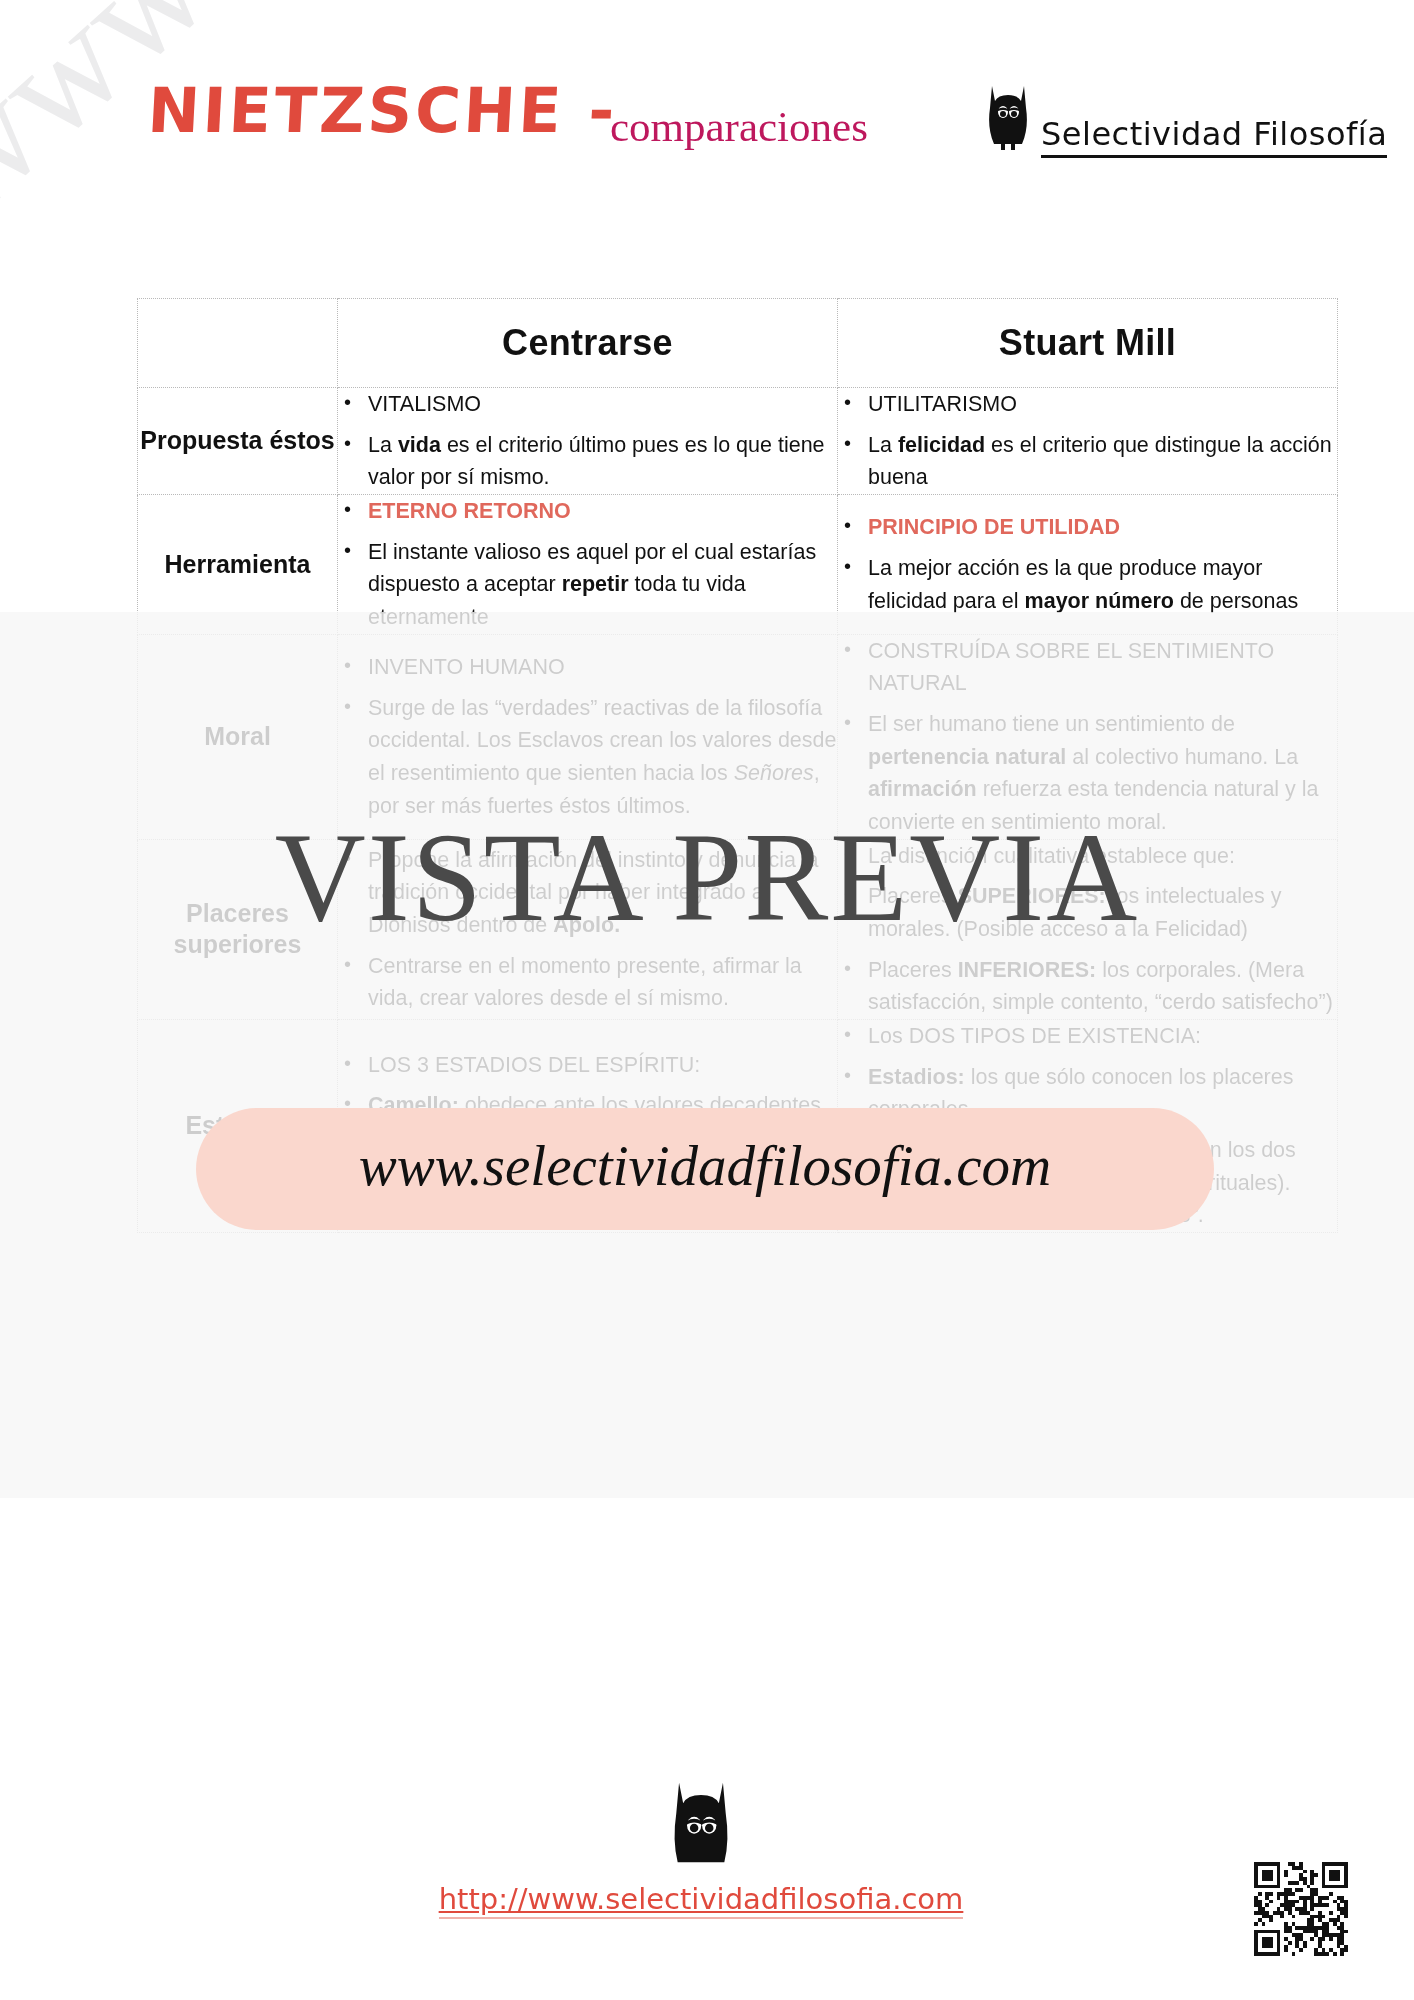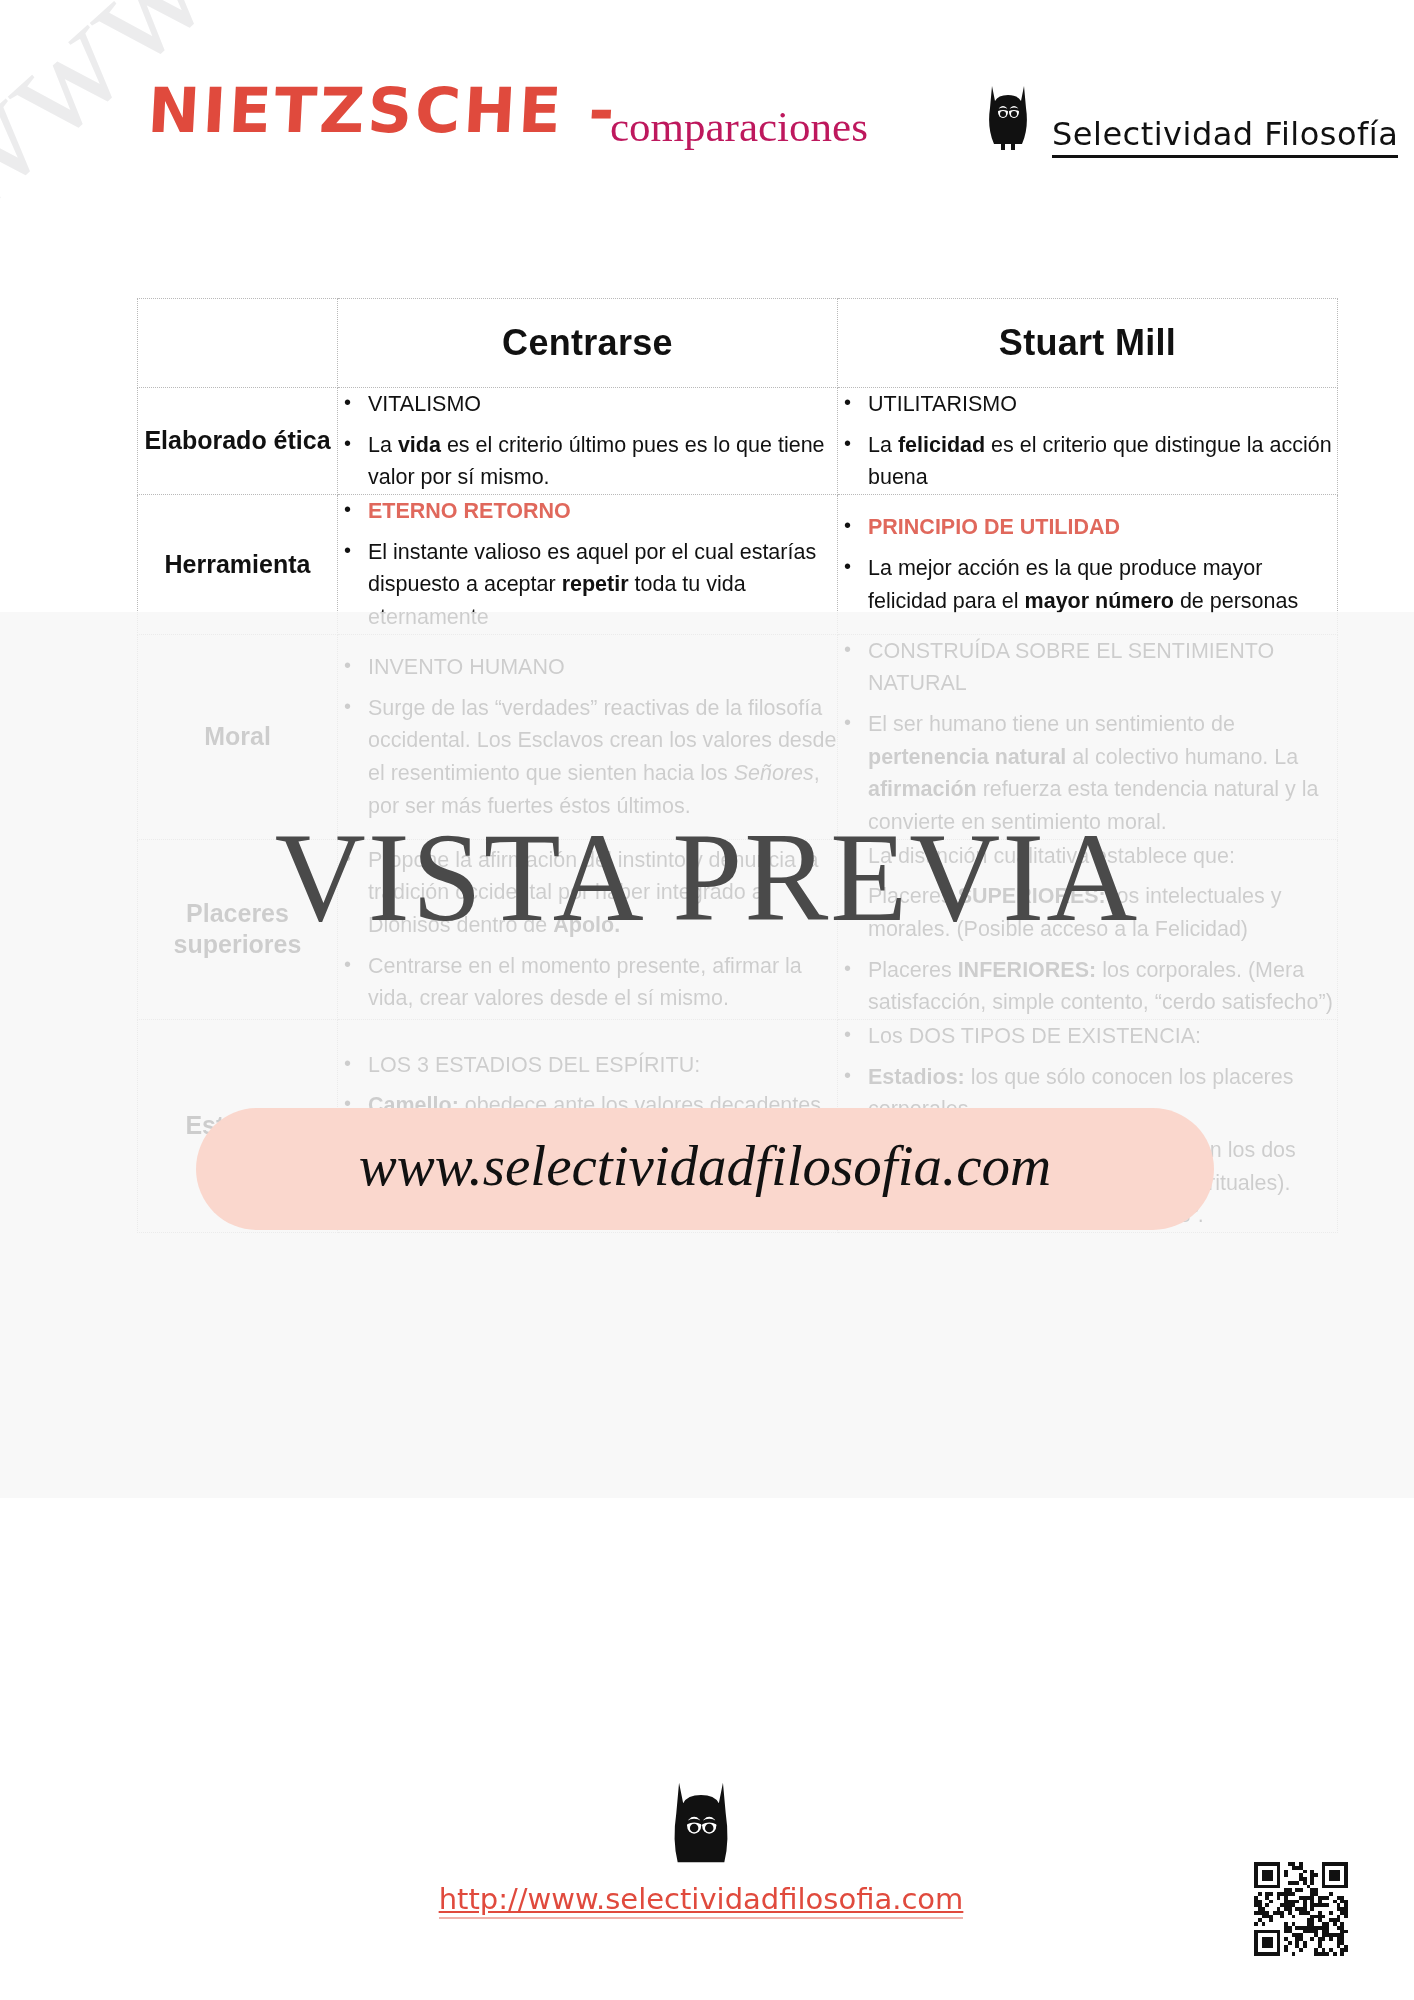--- a/index.html
+++ b/index.html
@@ -65,21 +65,21 @@
     font-weight: normal;
     color: #be185d;
     letter-spacing: 0px;
   }
   .brand {
     position: absolute;
     left: 985px;
     top: 14px;
     display: flex;
     align-items: flex-end;
-    gap: 21px;
+    gap: 10px;
   }
   .brand-name {
     font-family: "DejaVu Sans", sans-serif;
     font-size: 32px;
     color: #111;
     border-bottom: 3px solid #111;
     padding-bottom: 2px;
     letter-spacing: 0.5px;
     white-space: nowrap;
   }
@@ -273,21 +273,21 @@
       </colgroup>
       <thead>
         <tr>
           <th class="hdr-blank"></th>
           <th class="hdr-name">Centrarse</th>
           <th class="hdr-name">Stuart Mill</th>
         </tr>
       </thead>
       <tbody>
           <tr>
-            <td class="rowlabel">Elaborado ética</td>
+            <td class="rowlabel">Propuesta éstos</td>
             <td class="cellbox">
               <ul class="bl">
                 <li>VITALISMO</li>
                 <li>La <b>vida</b> es el criterio último pues es lo que tiene valor por sí mismo.</li>
               </ul>
             </td>
             <td class="cellbox">
               <ul class="bl">
                 <li>UTILITARISMO</li>
                 <li>La <b>felicidad</b> es el criterio que distingue la acción buena</li>

